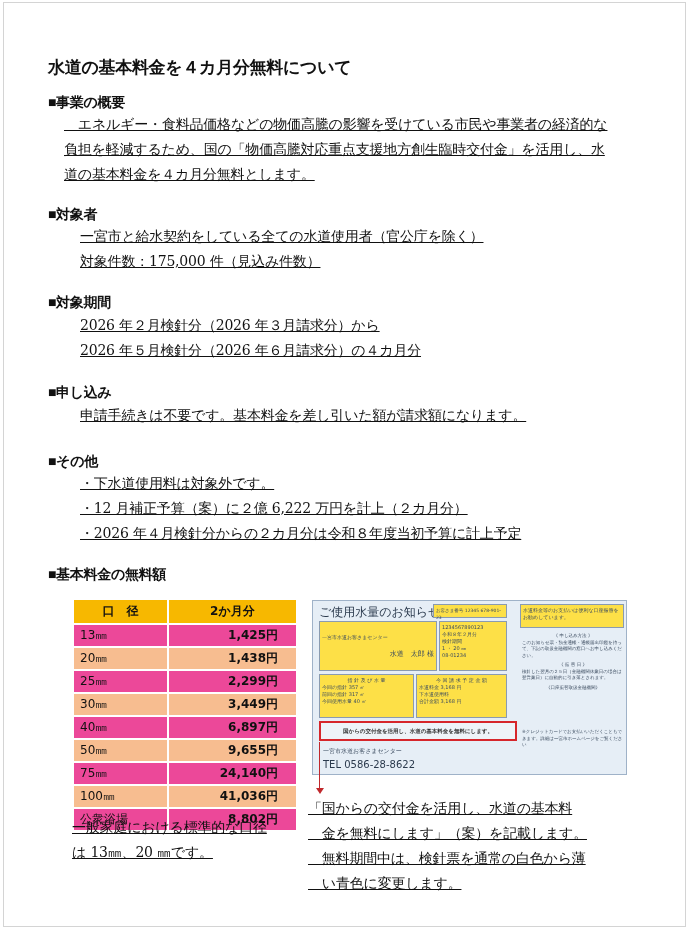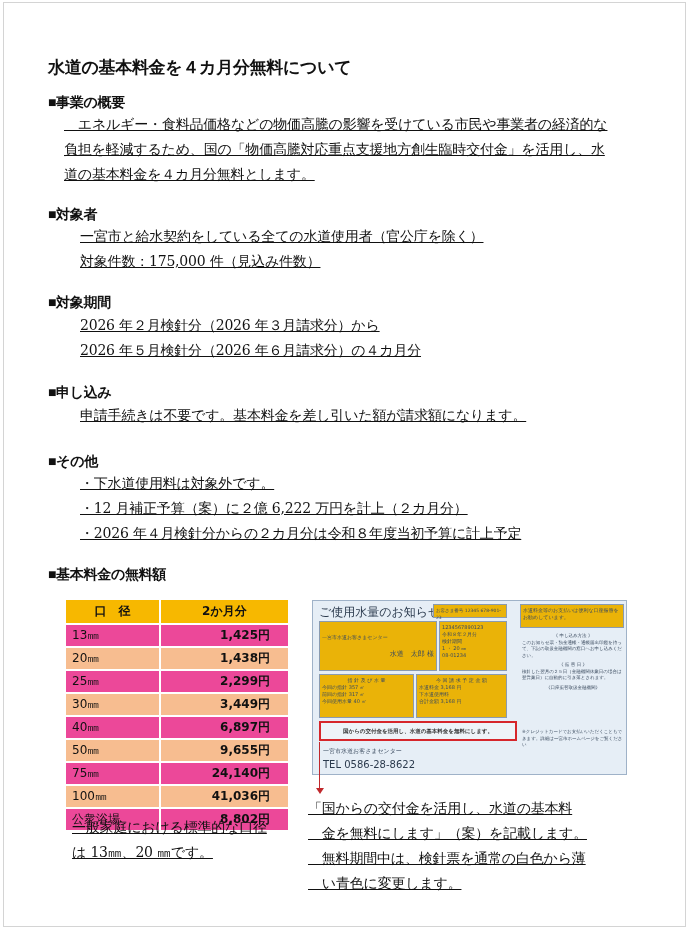--- a/index.html
+++ b/index.html
@@ -2,29 +2,29 @@
 <html><head>
 <meta charset="utf-8">
 <style>
   * { box-sizing: border-box; margin: 0; padding: 0; }
   html, body { width: 690px; height: 930px; background: #ffffff; overflow: hidden; }
   body { font-family: "DejaVu Serif", "Liberation Serif", serif; color: #111; position: relative; }
   .page { position: absolute; left: 3px; top: 2px; width: 683px; height: 925px; border: 1px solid #d4d4d4; background: #fff; }
   .title { position: absolute; left: 48px; top: 56px; font-family: "DejaVu Sans", "Liberation Sans", sans-serif; font-size: 17px; font-weight: bold; letter-spacing: -0.3px; }
   .heading { position: absolute; left: 48px; font-family: Liberation Mono, monospace; font-size: 14px; font-weight: bold; letter-spacing: -0.3px; }
   .para { position: absolute; font-size: 14px; line-height: 25px; letter-spacing: -0.2px; white-space: nowrap; text-decoration: underline; }
-  .tbl { position: absolute; left: 64px; top: 598px; width: 226px; border-collapse: separate; border-spacing: 2px; font-family: "DejaVu Sans", "Liberation Sans", sans-serif; font-size: 12px; }
+  .tbl { position: absolute; left: 72px; top: 598px; width: 226px; border-collapse: separate; border-spacing: 2px; font-family: "DejaVu Sans", "Liberation Sans", sans-serif; font-size: 12px; }
   .tbl th { background: #f7b800; height: 23px; font-weight: bold; font-size: 12px; }
   .tbl td { height: 21px; padding: 0 6px; }
   .tbl td.num { text-align: right; font-weight: bold; padding-right: 18px; }
   .tbl tr.odd td { background: #ec4899; }
   .tbl tr.even td { background: #f7bd90; }
   .bill { position: absolute; left: 312px; top: 600px; width: 315px; height: 175px; background: #e6eef6; border: 1px solid #9fb2c8; font-family: "DejaVu Sans", "Liberation Sans", sans-serif; color: #3a4a5e; overflow: hidden; }
   .bill-title { position: absolute; left: 6px; top: 3px; font-family: "DejaVu Serif", serif; font-size: 12px; color: #2b3a4d; }
-  .bill-box { position: absolute; border: 1px solid #8a9bb0; background: #eab308; font-size: 5px; padding: 2px; line-height: 7px; }
+  .bill-box { position: absolute; border: 1px solid #8a9bb0; background: #fde047; font-size: 5px; padding: 2px; line-height: 7px; }
   .bill-notice { position: absolute; left: 6px; top: 120px; width: 198px; height: 20px; border: 2px solid #d6262b; background: #eef3f8; font-size: 5.5px; font-weight: bold; color: #333; display: flex; align-items: center; justify-content: center; }
   .bill-phone { position: absolute; left: 10px; top: 158px; font-size: 10px; color: #2b3a4d; }
   .arrow-line { position: absolute; left: 319px; top: 742px; width: 1px; height: 50px; background: #c0282c; }
   .arrow-head { position: absolute; left: 316px; top: 788px; width: 0; height: 0; border-left: 4px solid transparent; border-right: 4px solid transparent; border-top: 6px solid #c0282c; }
 </style>
 </head>
 <body>
 
 <div class="page"></div>
 

